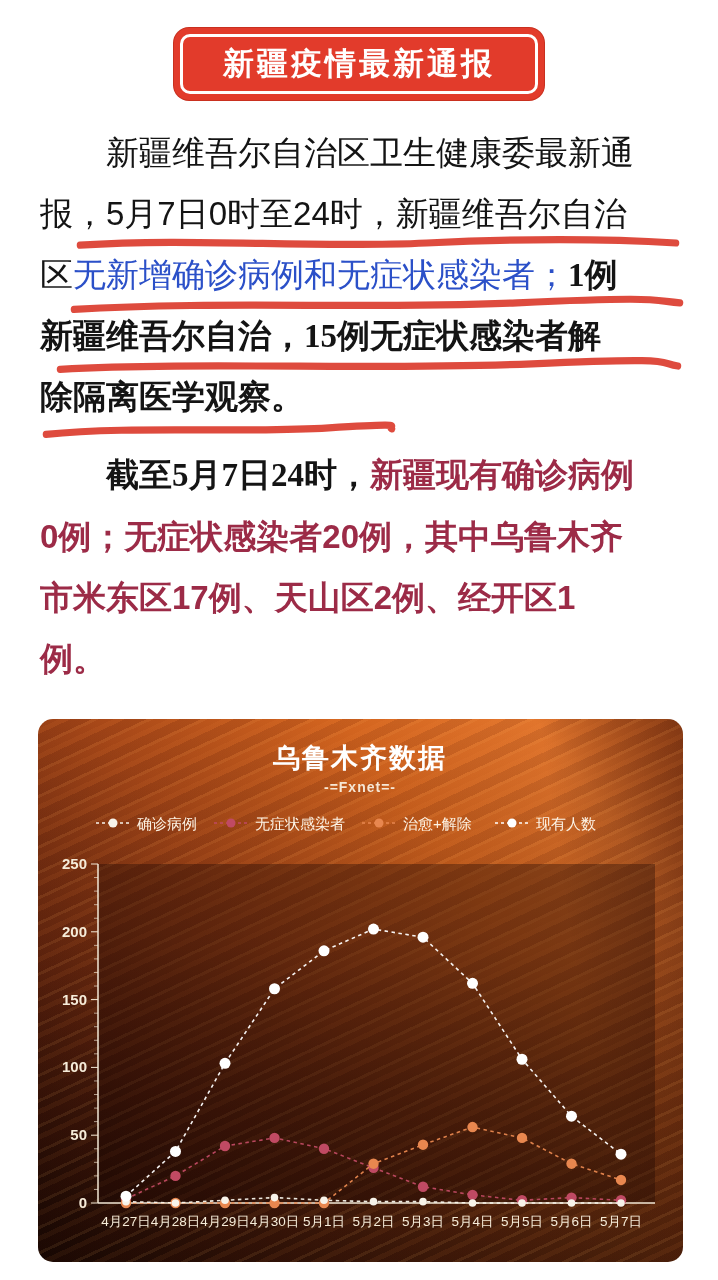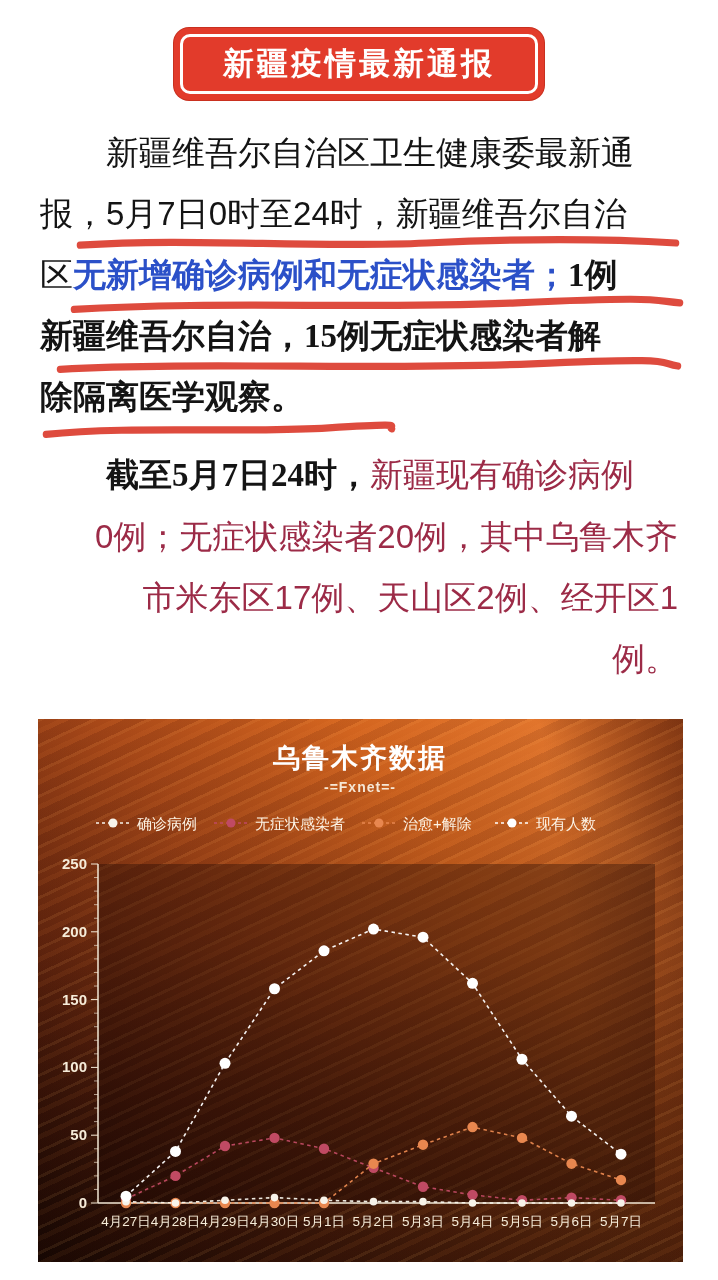--- a/index.html
+++ b/index.html
@@ -11,40 +11,41 @@
   .badge { background:var(--badge-red,#e23b2b); border-radius:15px; padding:6px; box-shadow:0 0 0 1px #c9301f;text-align:center; }
   .badge-inner { border:3px solid #ffffff; border-radius:10px; padding:6px 40px; }
   .badge-inner span { color:#ffffff; font-size:31px; font-weight:700; letter-spacing:3px; }
 
   
   .article { padding:0 40px; margin-top:22px; color:#141414; font-size:33px; line-height:61px; }
   .article .line { white-space:nowrap; position:relative; }
   .article .indent { padding-left:66px; }
   .article .p2 { margin-top:16px; }
   .b { font-weight:700;font-family:Liberation Serif, serif; }
-  .blue { color:var(--hl-blue,#2b50c8); font-weight:700; }
-  .dred { color:var(--hl-dred,#9c2b47); font-weight:400;text-align:right; }
+  .blue { color:var(--hl-blue,#2b50c8); font-weight:400; }
+  .dred { color:var(--hl-dred,#9c2b47); font-weight:700; }
 
   .uline { position:absolute; height:20px; bottom:-9px; pointer-events:none; }
   .uline path { fill:none; stroke:var(--ul-red,#dc4134); stroke-width:6.5; stroke-linecap:round; opacity:.95; }
   .u1 { left:36px; width:604px; }
   .u2 { left:30px; width:616px; }
   .u3 { left:16px; width:628px; }
   .u4 { left:2px;  width:356px; bottom:-12px; }
 
   
   .chart {
     position:relative; width:645px; height:543px; margin:30px 35px 0 38px; overflow:hidden;
     background:
       repeating-linear-gradient(155deg,
         rgba(255,175,95,0.10) 0 3px, rgba(0,0,0,0) 3px 9px,
         rgba(255,145,65,0.07) 9px 14px, rgba(70,18,6,0.10) 14px 23px),
       linear-gradient(262deg, rgba(70,22,8,0.50) 0%, rgba(70,22,8,0.0) 20%),
       linear-gradient(180deg, rgba(0,0,0,0) 0%, rgba(25,6,2,0.22) 42%, rgba(16,4,2,0.50) 72%, rgba(10,3,1,0.66) 100%),
       linear-gradient(52deg, #2e0f06 0%, #6e2a10 22%, #a84818 45%, #d4651f 68%, #e2752c 86%, #c05a1e 100%);
+    border-radius: 15px;
   }
   .chart svg { position:absolute; left:0; top:0; }
 </style>
 </head>
 <body>
 
 <div class="page">
 
   <div class="badge-row">
     <div class="badge">

